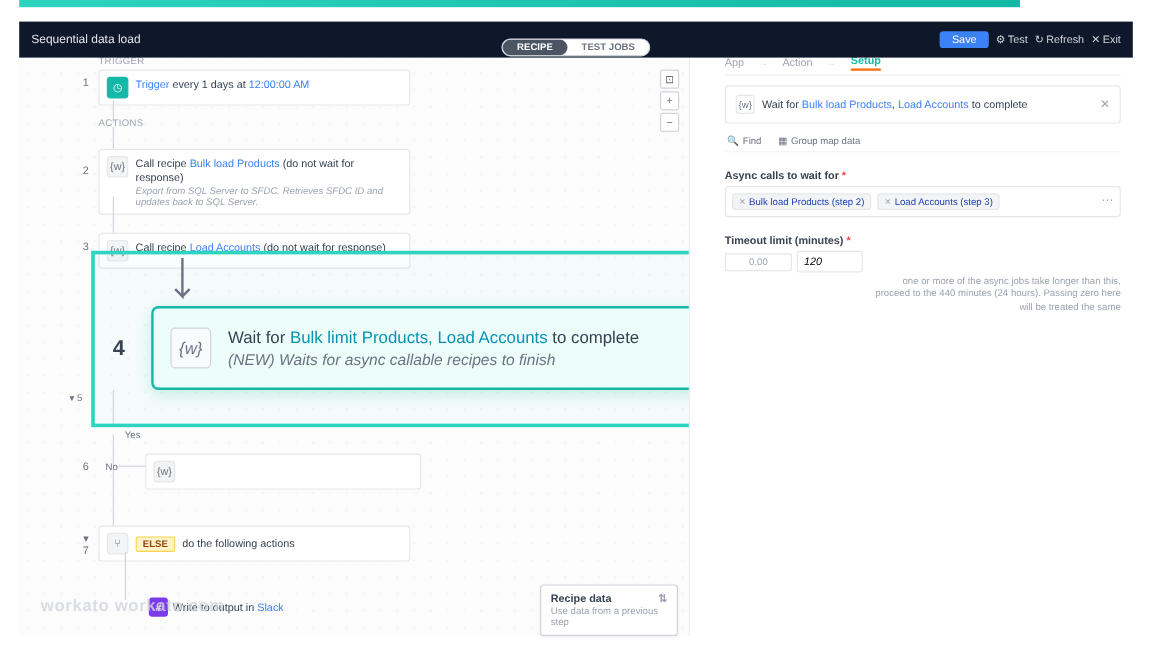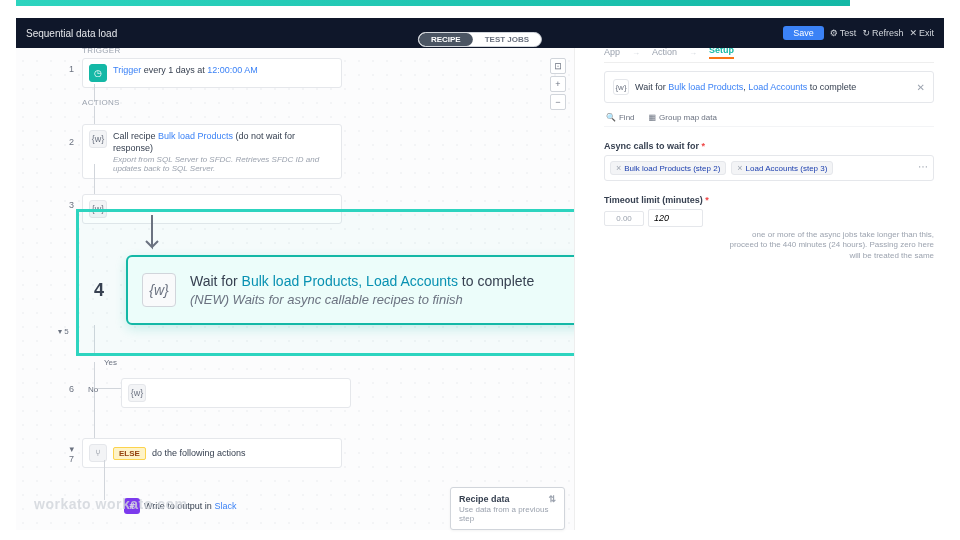--- a/index.html
+++ b/index.html
@@ -63,21 +63,21 @@
 .find-item { cursor: pointer; display: flex; align-items: center; gap: 3px; }
 
 .field-label { font-size: 9px; font-weight: 600; color: #374151; margin-top: 14px; }
 .field-label .req { color: #ef4444; }
 .chip-box { margin-top: 4px; border: 1px solid #e5e7eb; border-radius: 3px; padding: 5px; display: flex; gap: 5px; flex-wrap: wrap; min-height: 24px; }
 .chip { background: #f3f4f6; border: 1px solid #e5e7eb; border-radius: 3px; padding: 1px 5px; font-size: 8px; color: #1e40af; display: flex; align-items: center; gap: 3px; }
 .chip .x { color: #9ca3af; cursor: pointer; font-size: 9px; }
 .chip-ellipsis { margin-left: auto; color: #9ca3af; font-size: 10px; cursor: pointer; }
 
 .num-input-row { margin-top: 4px; display: flex; gap: 4px; align-items: center; }
-.num-small { width: 40px; padding: 2px; font-size: 8px; border: 1px solid #e5e7eb; border-radius: 2px; text-align: center; color: #9ca3af; }
+.num-small { width: 56px; padding: 2px; font-size: 8px; border: 1px solid #e5e7eb; border-radius: 2px; text-align: center; color: #9ca3af; }
 .num-input { width: 55px; padding: 3px 5px; font-size: 9px; border: 1px solid #e5e7eb; border-radius: 2px; font-style: italic; }
 
 .help-text { font-size: 8px; color: #9ca3af; line-height: 1.3; margin-top: 3px; }
 
 .recipe-data-card { position: absolute; bottom: 10px; right: 395px; width: 115px; background: #fff; border: 1px solid #d1d5db; border-radius: 3px; padding: 6px 8px; z-index: 20; box-shadow: 0 1px 3px rgba(0,0,0,0.05); }
 .recipe-data-title { font-size: 9px; font-weight: 600; color: #374151; display: flex; justify-content: space-between; }
 .recipe-data-desc { font-size: 8px; color: #9ca3af; margin-top: 1px; }
 
 .wm { position: absolute; bottom: 28px; left: 34px; font-size: 14px; color: #d1d5db; font-weight: 600; letter-spacing: 0.5px; z-index: 25; opacity: 0.8; }
 
@@ -143,33 +143,34 @@
     <div>
         <div class="step-text"><span>Call recipe </span><span class="link">Bulk load Products</span><span> (do not wait for response)</span></div>
         <div class="step-desc">Export from SQL Server to SFDC. Retrieves SFDC ID and updates back to SQL Server.</div>
       </div>
   </div>
   <div class="connector-v" style="top:124px;height:30px"></div>
 
   <div class="step-num" style="top:160px">3</div>
   <div class="step-card" style="top:154px">
     <div class="step-icon">{w}</div>
+    <div class="step-text"><span>Call recipe </span><span class="link">Load Accounts</span><span> (do not wait for response)</span></div>
   </div>
 
   <div class="highlight-box"></div>
 
   <svg style="position:absolute;left:116px;top:175px;width:40px;height:45px;z-index:11">
     <path d="M20 0 L20 32 L14 26 M20 32 L26 26" stroke="#6b7280" stroke-width="2" fill="none"></path>
   </svg>
 
   <div class="big-step-num">4</div>
   <div class="big-step">
     <div class="big-icon">{w}</div>
     <div>
-      <div class="big-text-main"><span>Wait for </span><span class="link">Bulk load Products, Load Accounts</span><span> to complete</span></div>
+      <div class="big-text-main"><span>Wait for </span><span class="link">Bulk limit Products, Load Accounts</span><span> to complete</span></div>
       <div class="big-text-desc">(NEW) Waits for async callable recipes to finish</div>
     </div>
   </div>
 
   <div class="step5-caret">▾ 5</div>
 
   <div class="connector-v" style="top:285px;height:30px"></div>
   <div class="yes-label" style="left:88px;top:318px">Yes</div>
   <div class="connector-v" style="top:322px;height:80px;left:78px"></div>
 

